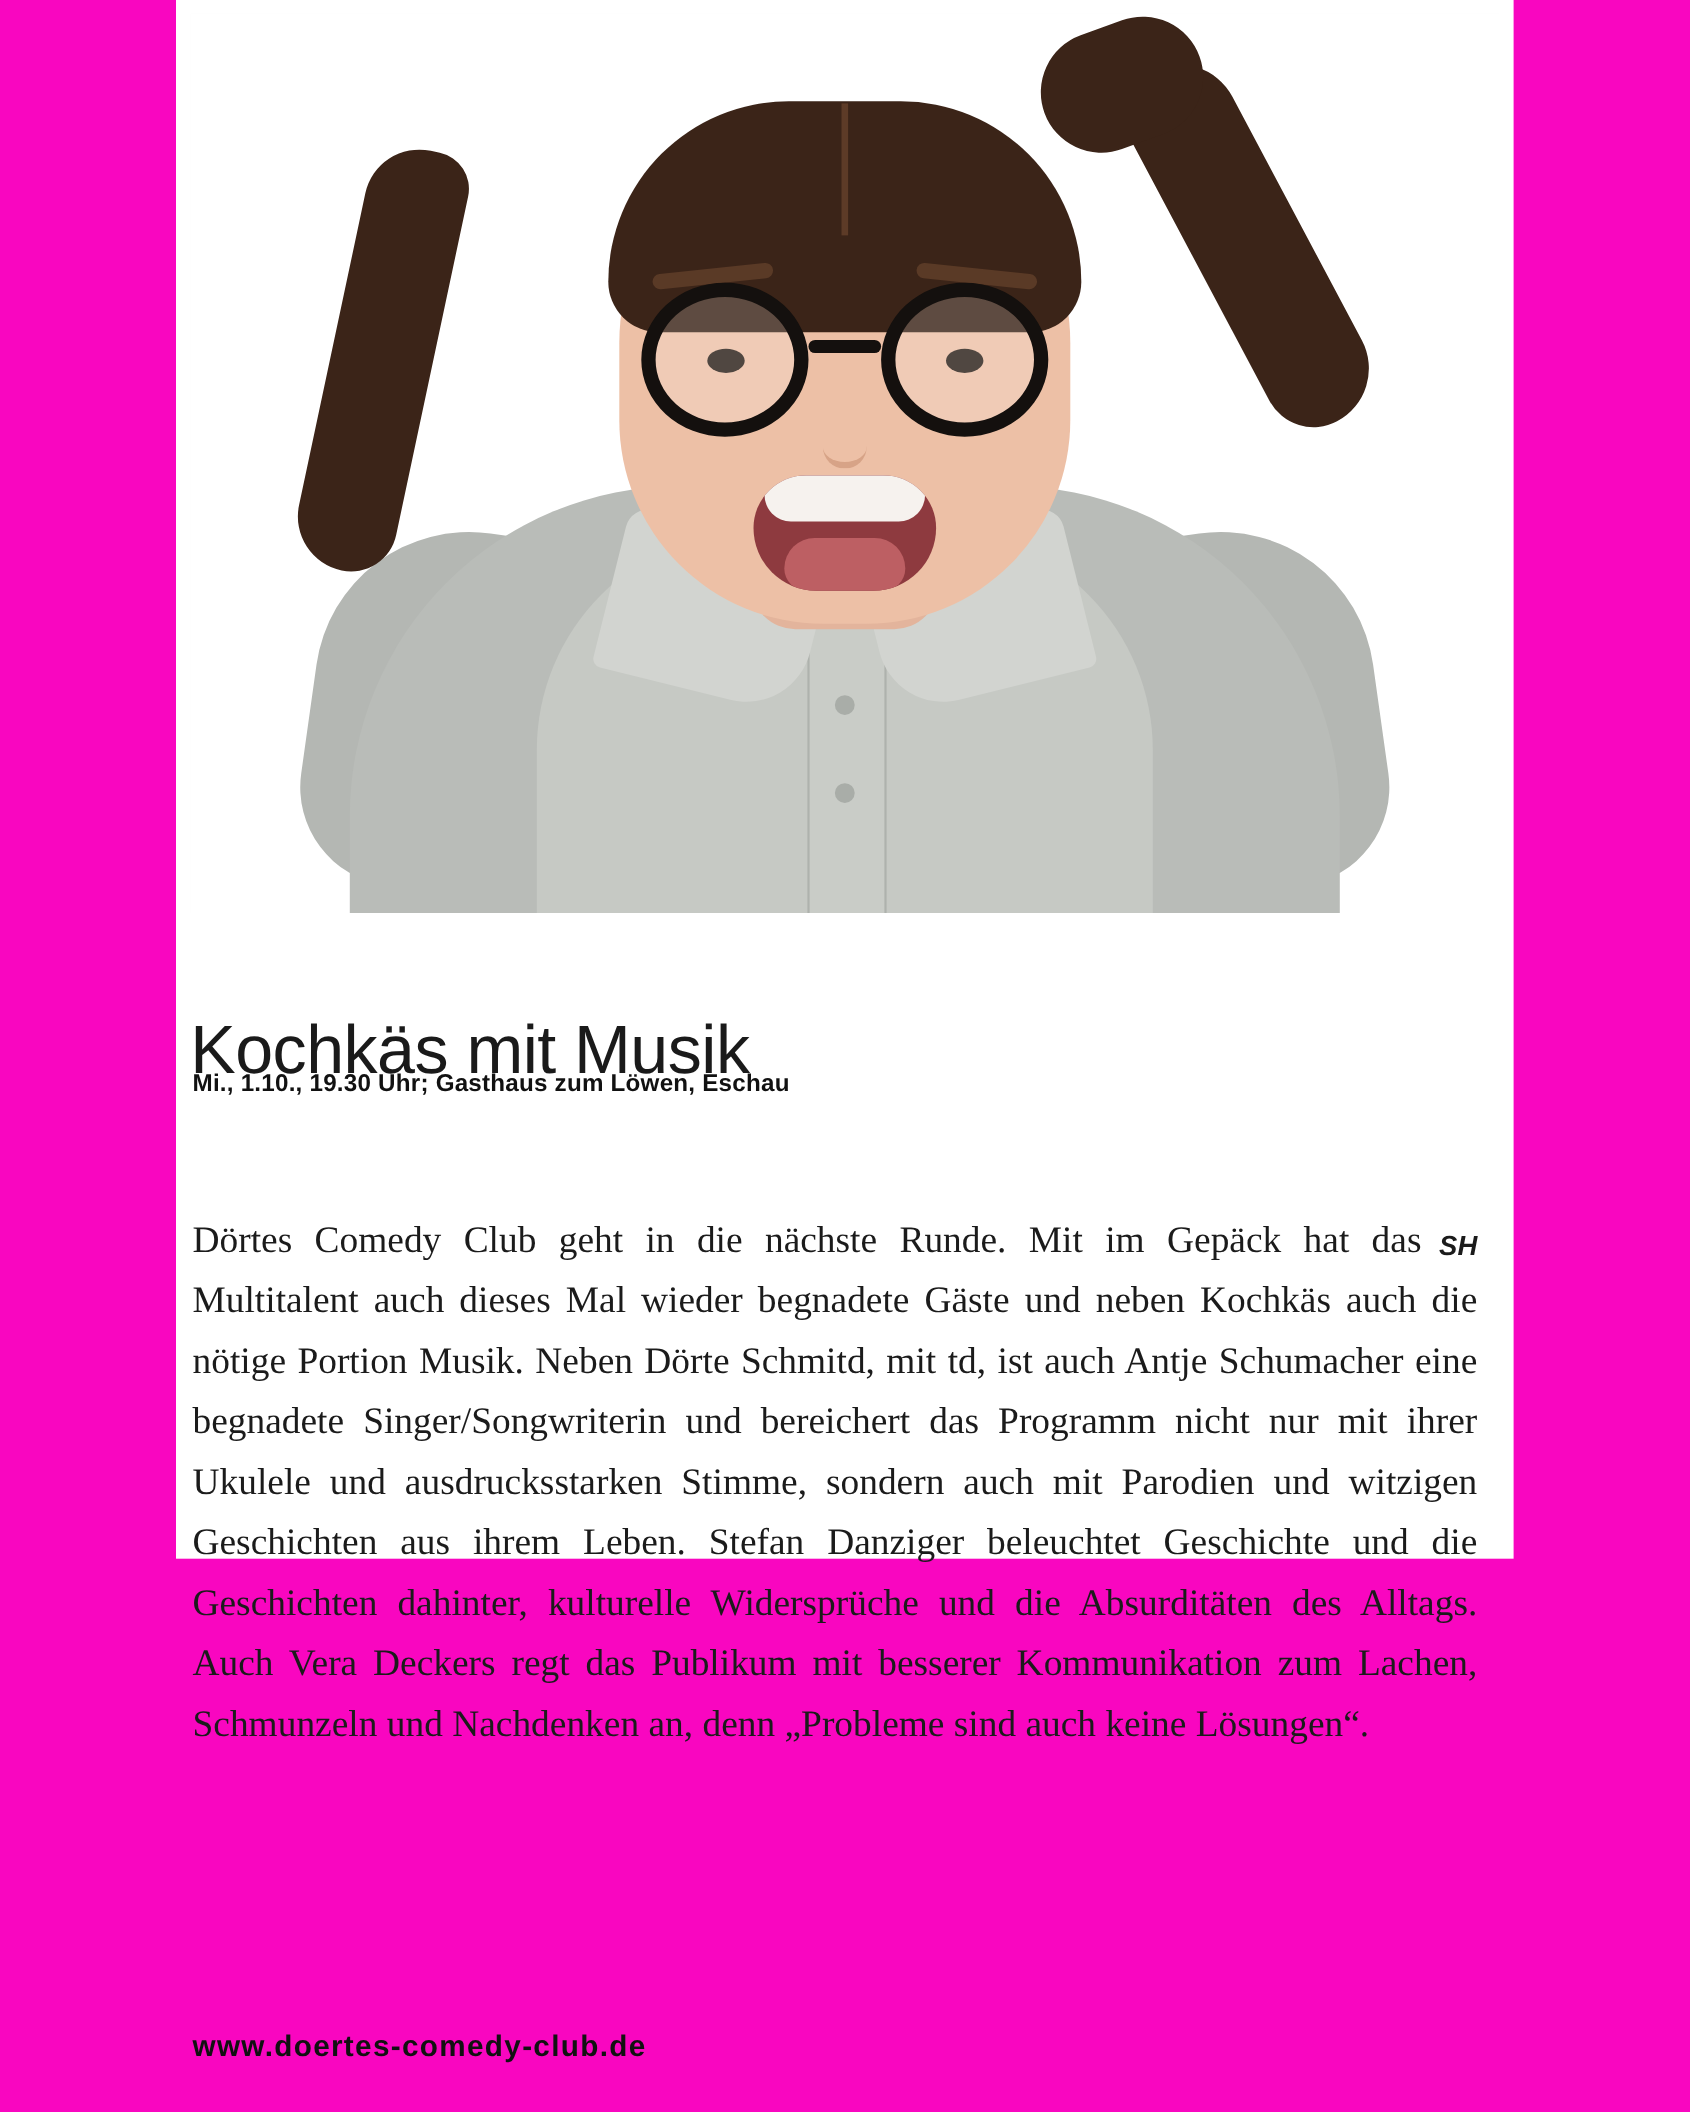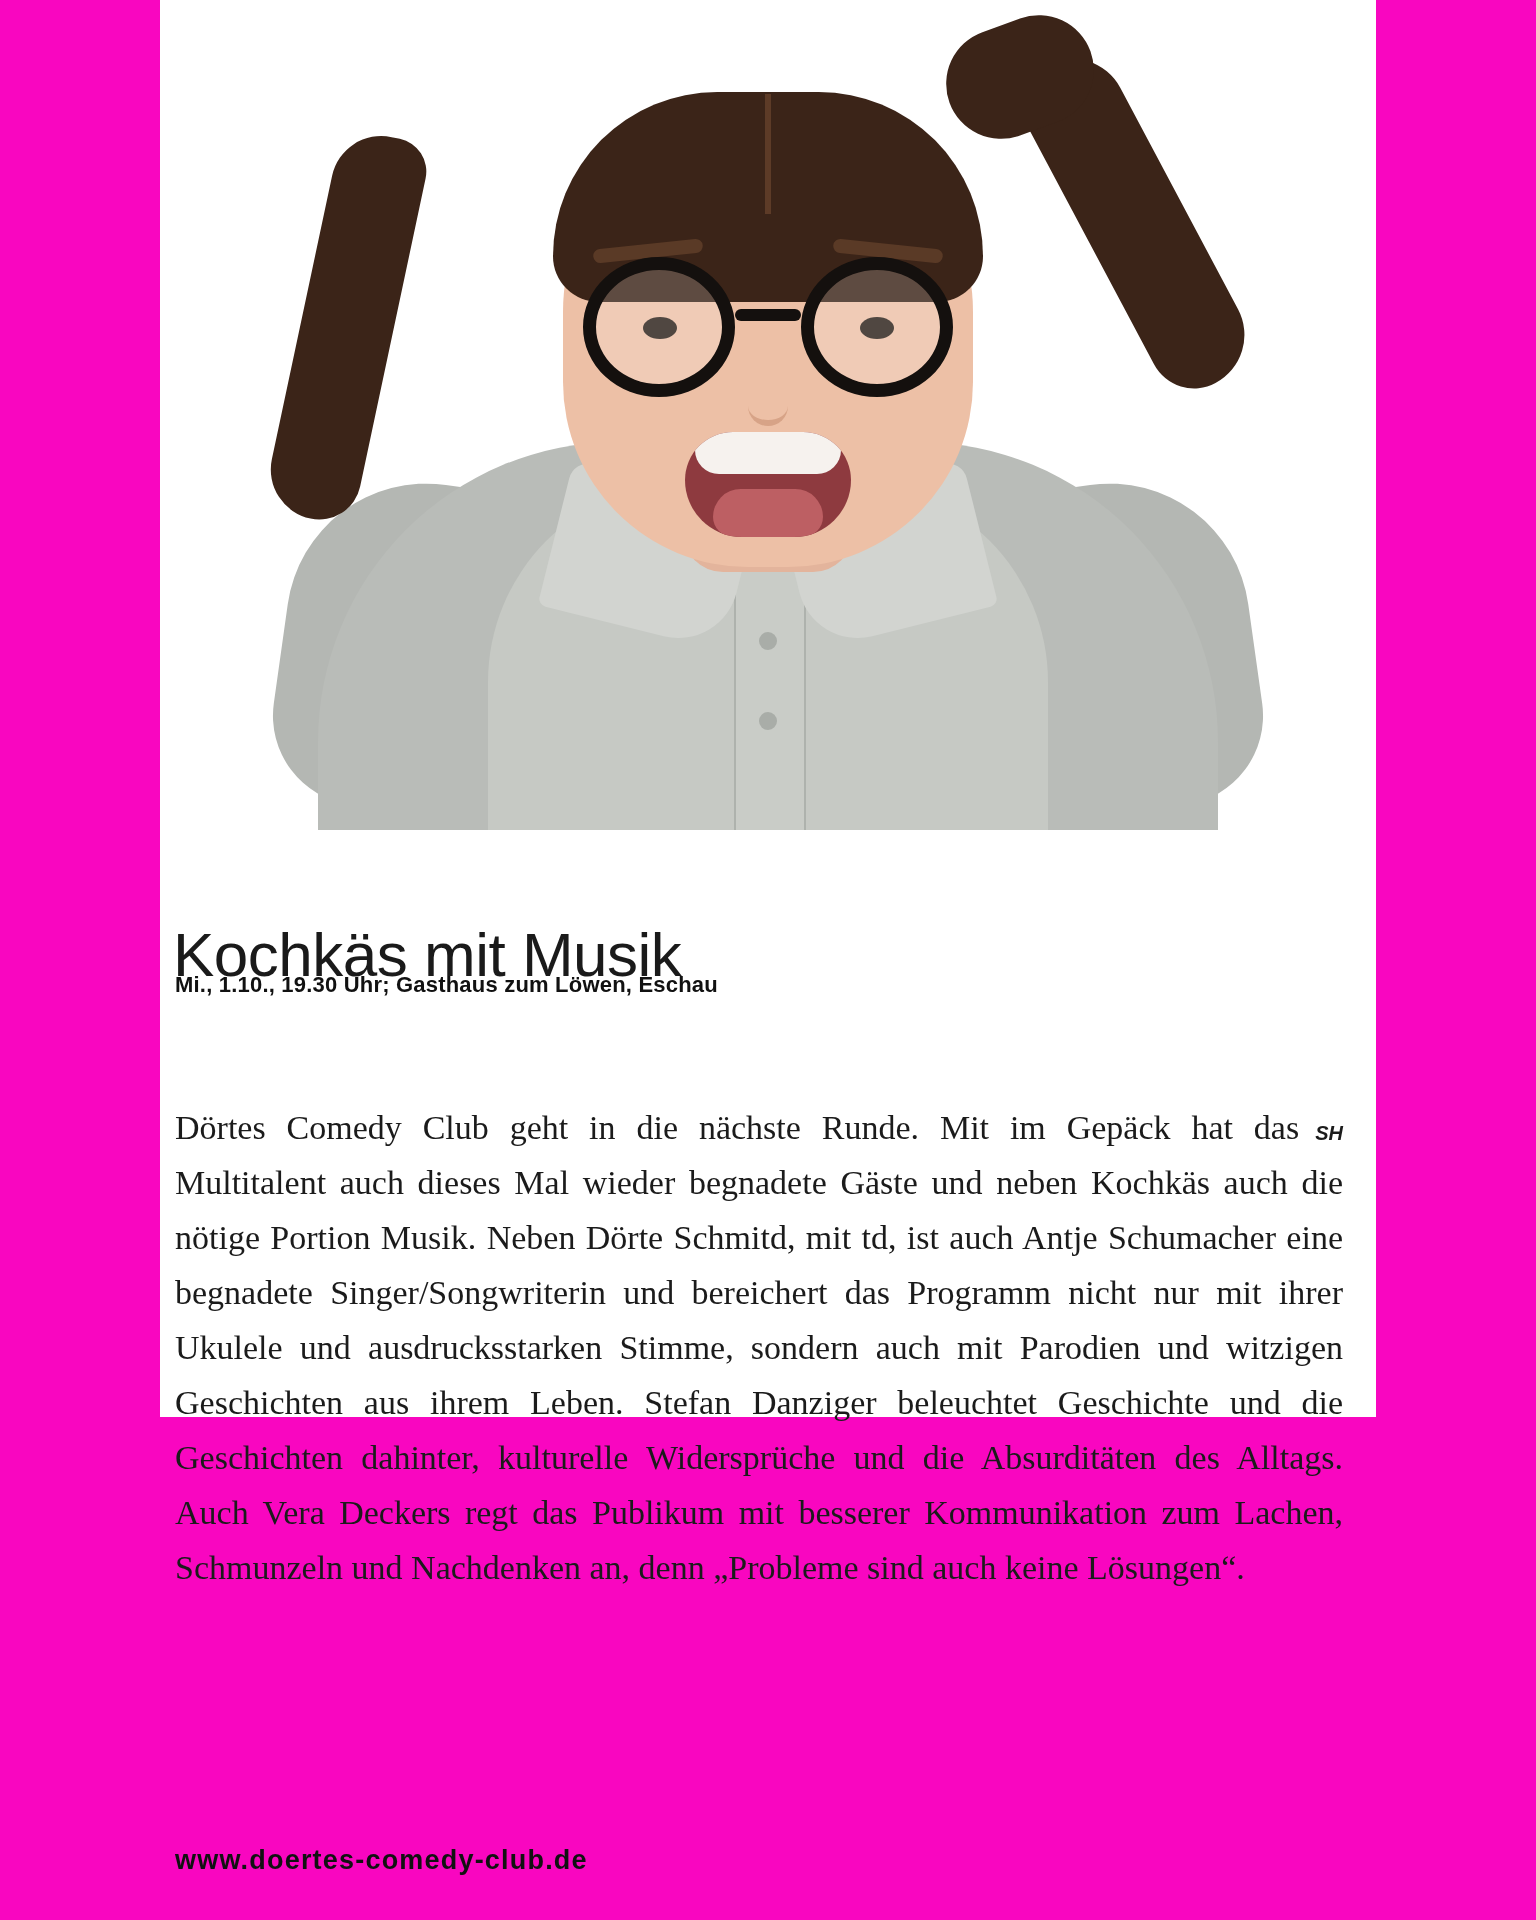--- a/index.html
+++ b/index.html
@@ -321,21 +321,21 @@
     line-height: 55px;
     color: #1b1b1b;
     text-align: justify;
     text-justify: inter-word;
   }
   .body-text .sig {
     float: right;
     font-family: "Liberation Sans", sans-serif;
     font-style: italic;
     font-weight: 700;
-    font-size: 20px;
+    font-size: 25px;
     margin-left: 16px;
     position: relative;
     top: 6px;
   }
   .weburl {
     position: absolute;
     left: 15px;
     top: 1845px;
     font-size: 27px;
     font-weight: 700;

